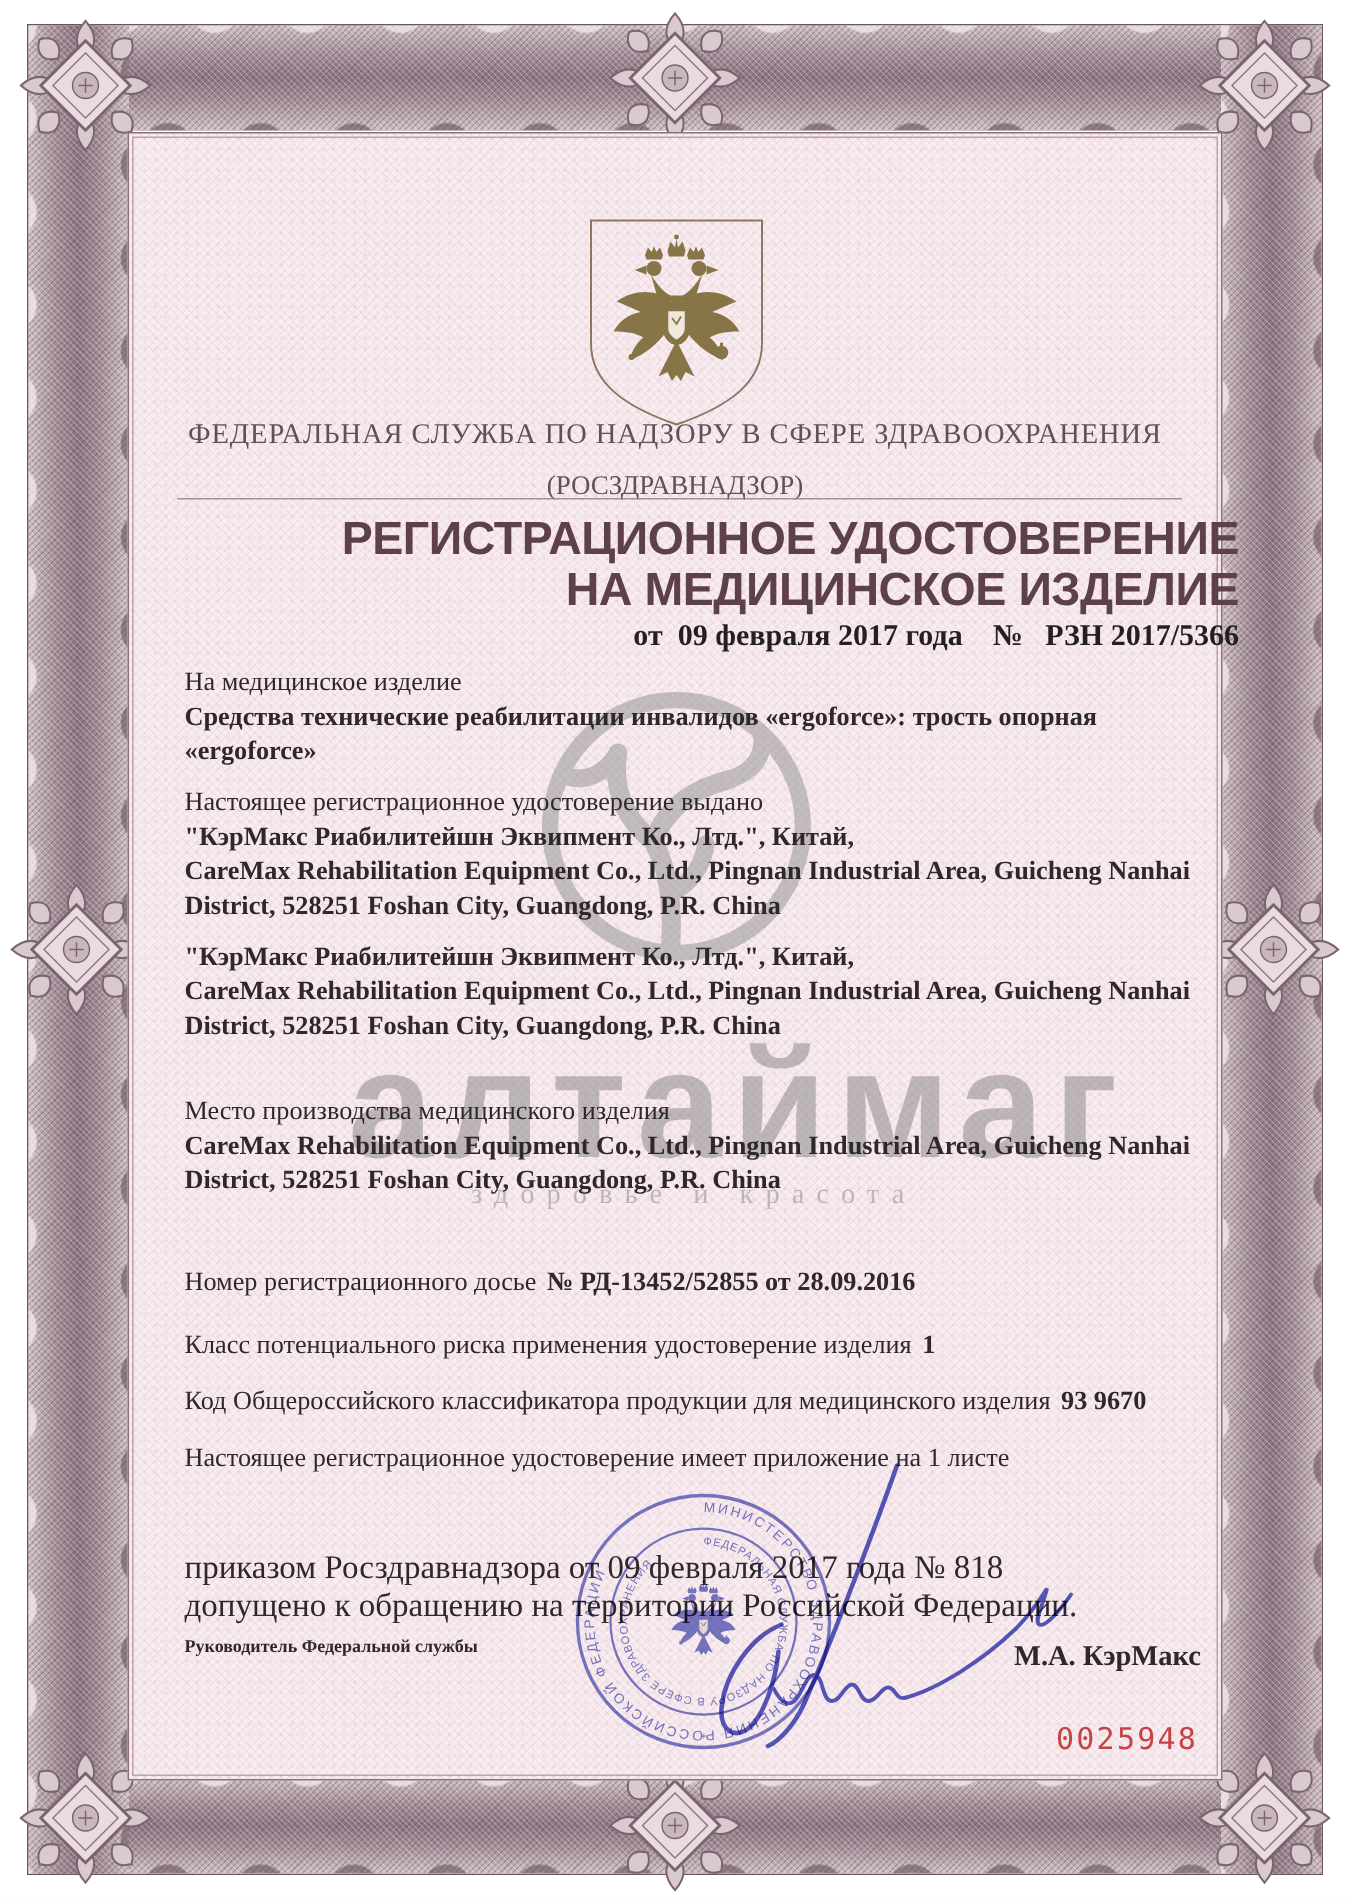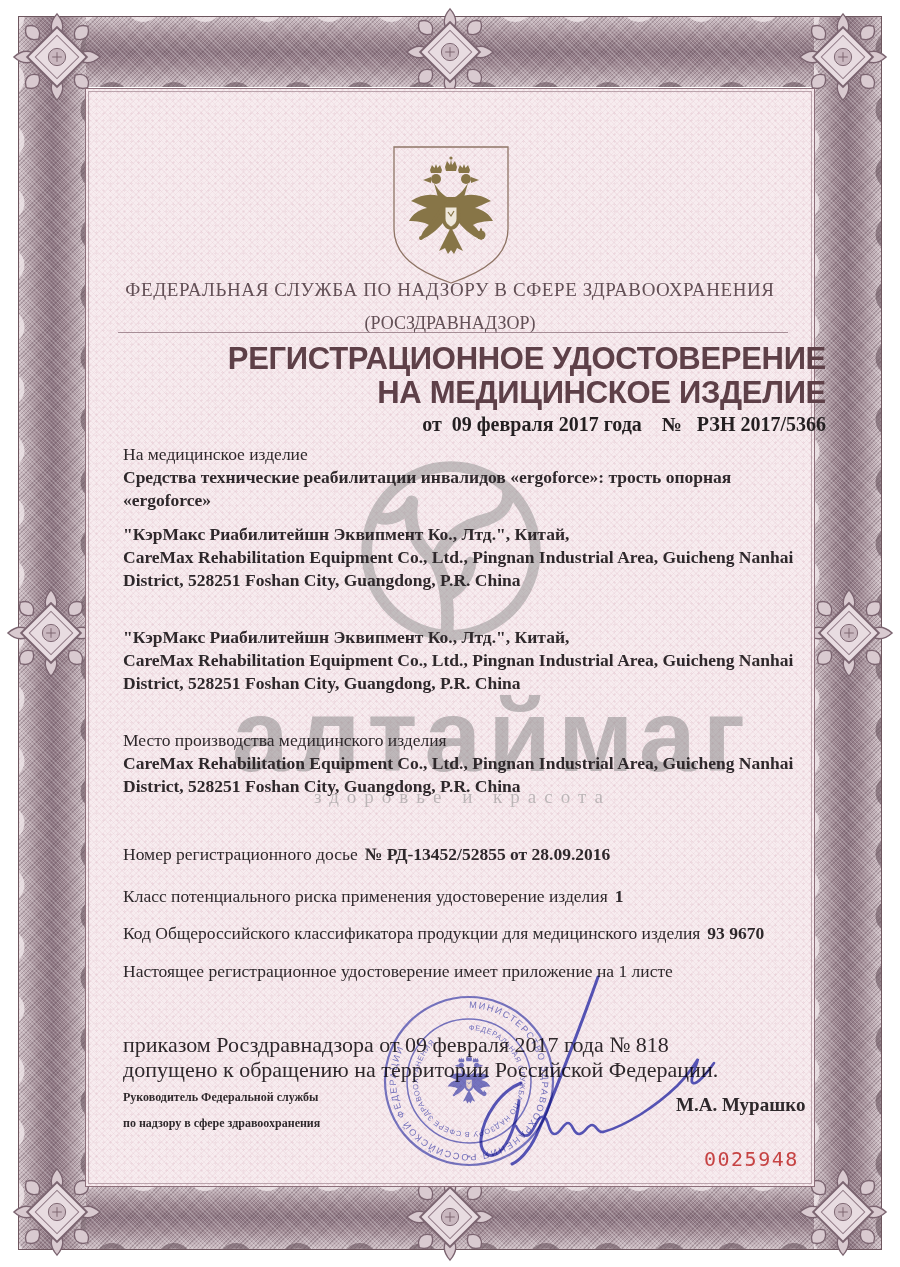--- a/index.html
+++ b/index.html
@@ -207,20 +207,21 @@
         <div class="t2">НА МЕДИЦИНСКОЕ ИЗДЕЛИЕ</div>
         <div class="t3">от  09 февраля 2017 года    №   РЗН 2017/5366</div>
       </div>
 
       <div class="blk" style="top:354px">
         <div>На медицинское изделие</div>
         <div class="b">Средства технические реабилитации инвалидов «ergoforce»: трость опорная «ergoforce»</div>
       </div>
 
       <div class="blk" style="top:434px">
+        <div>Настоящее регистрационное удостоверение выдано</div>
         <div class="b">"КэрМакс Риабилитейшн Эквипмент Ко., Лтд.", Китай,</div>
         <div class="b">CareMax Rehabilitation Equipment Co., Ltd., Pingnan Industrial Area, Guicheng Nanhai District, 528251 Foshan City, Guangdong, P.R. China</div>
       </div>
 
       <div class="blk" style="top:537px">
         <div class="b">"КэрМакс Риабилитейшн Эквипмент Ко., Лтд.", Китай,</div>
         <div class="b">CareMax Rehabilitation Equipment Co., Ltd., Pingnan Industrial Area, Guicheng Nanhai District, 528251 Foshan City, Guangdong, P.R. China</div>
       </div>
 
       <div class="blk" style="top:640px">
@@ -238,23 +239,22 @@
         <span>Код Общероссийского классификатора продукции для медицинского изделия</span><span class="b val">93 9670</span>
       </div>
       <div class="blk nw" style="top:871px">Настоящее регистрационное удостоверение имеет приложение на 1 листе</div>
 
       <div class="foot" style="top:943px">
         <div>приказом Росздравнадзора от 09 февраля 2017 года № 818</div>
         <div>допущено к обращению на территории Российской Федерации.</div>
       </div>
       <div class="signer" style="top:995px">
         <div>Руководитель Федеральной службы</div>
-        <div>по надзору в сфере здравоохранения</div>
-      </div>
-      <div class="signer-name">М.А. Мурашко</div>
+      </div>
+      <div class="signer-name">М.А. КэрМакс</div>
       <div class="serial">0025948</div>
     </div>
 
     <svg class="stamp" viewBox="0 0 176 176">
       <defs>
         <path id="ringOuter" d="M88,15 a73,73 0 1 1 -0.01,0"></path>
         <path id="ringInner" d="M88,37 a51,51 0 1 1 -0.01,0"></path>
       </defs>
       <circle cx="88" cy="88" r="84" fill="none" stroke="currentColor" stroke-width="2.2"></circle>
       <circle cx="88" cy="88" r="62" fill="none" stroke="currentColor" stroke-width="1.5"></circle>

